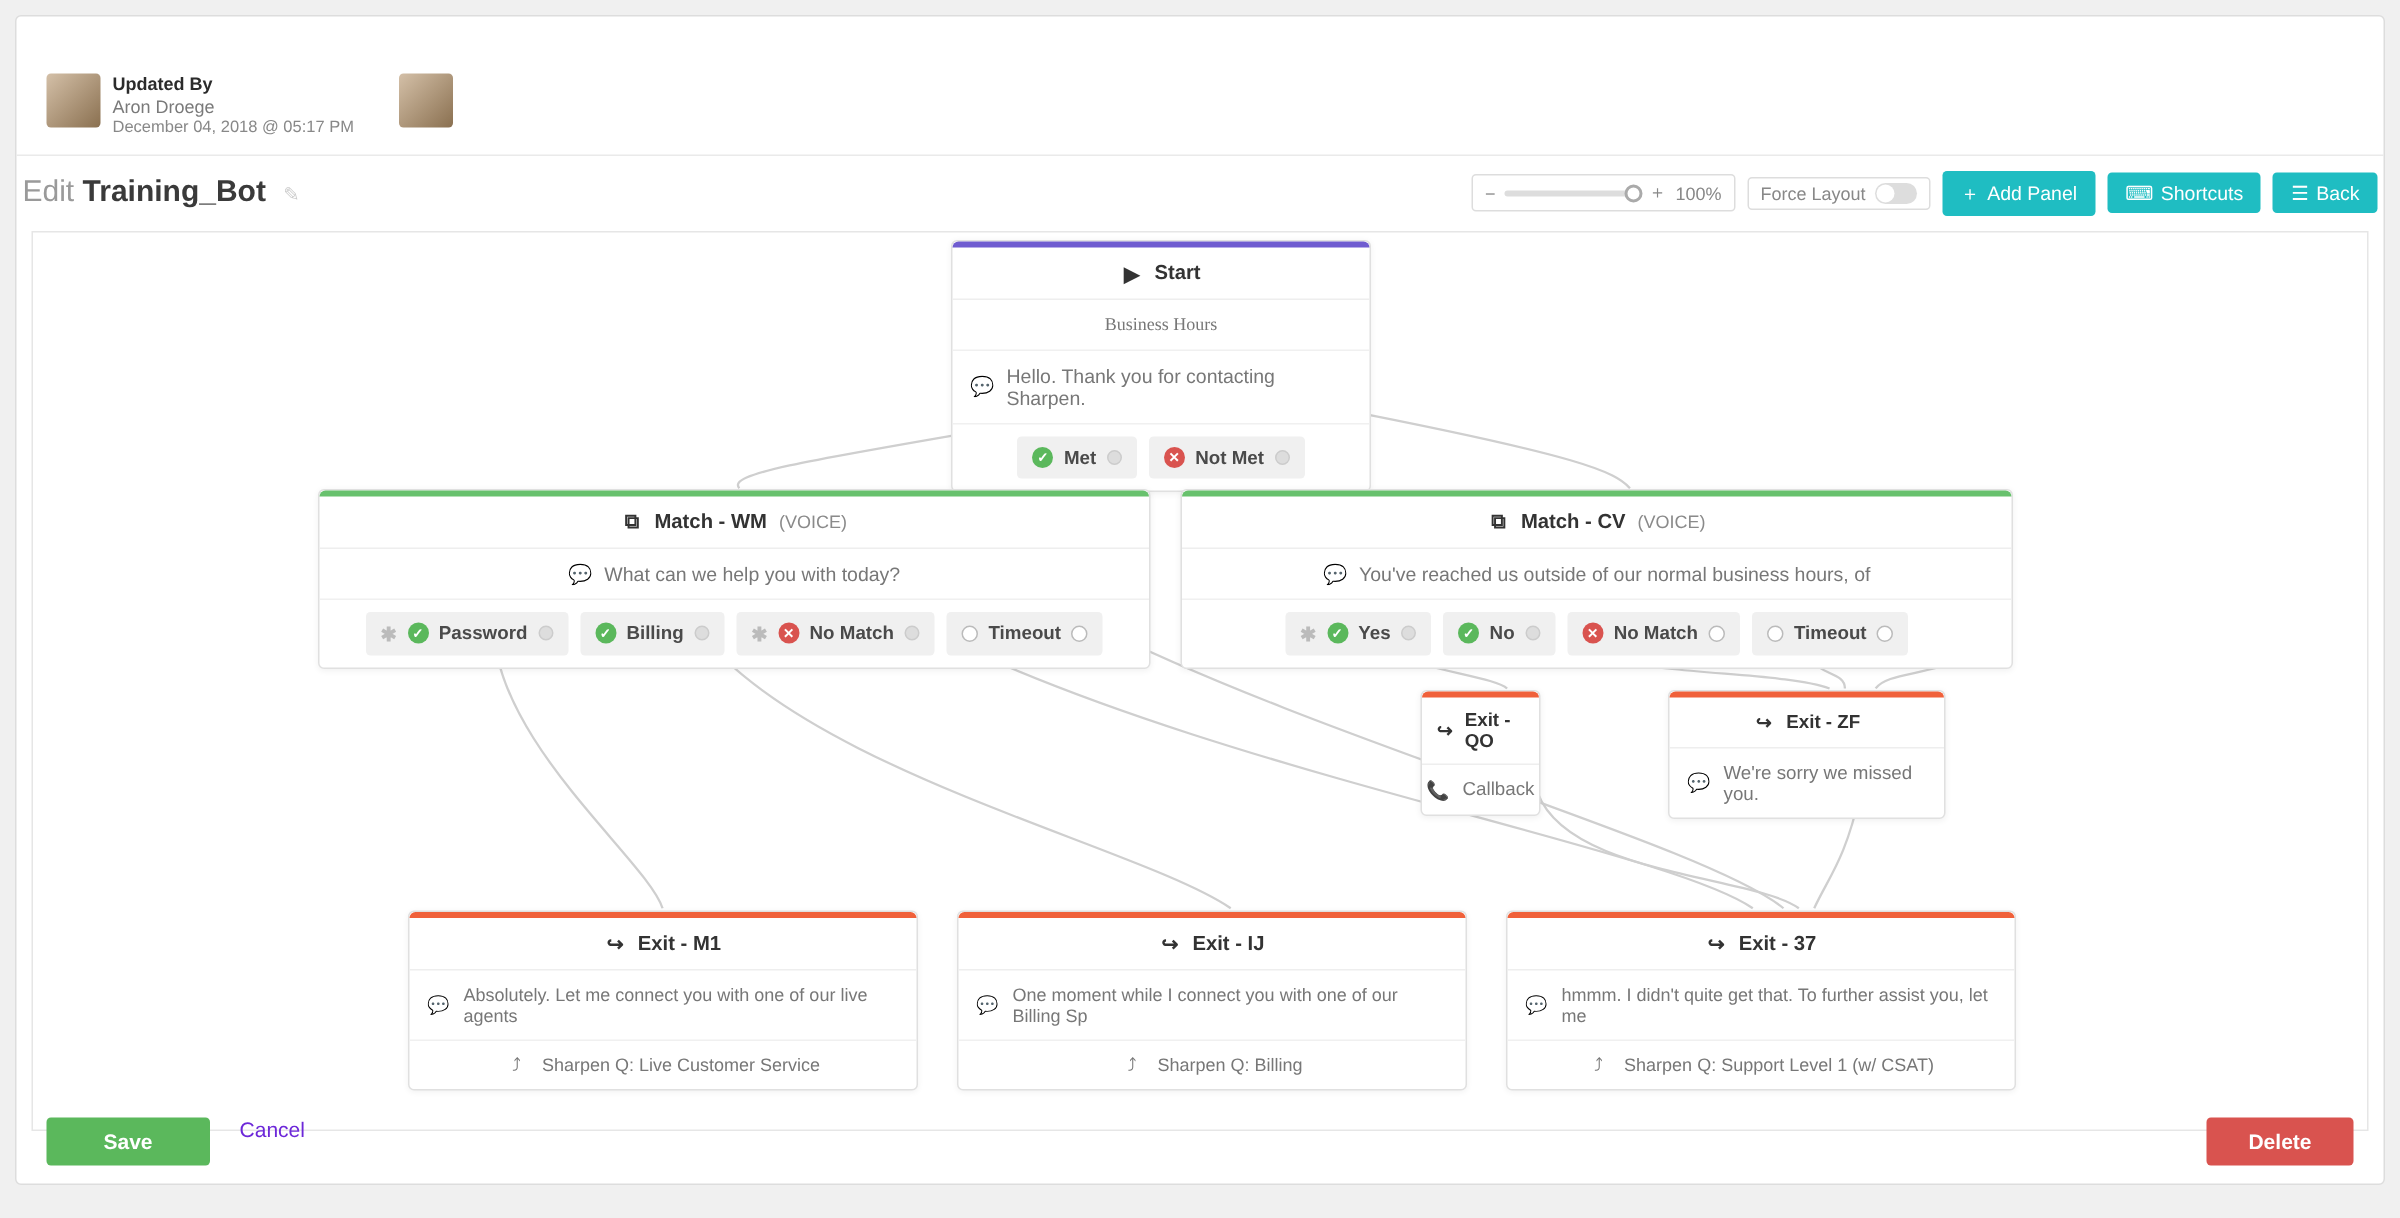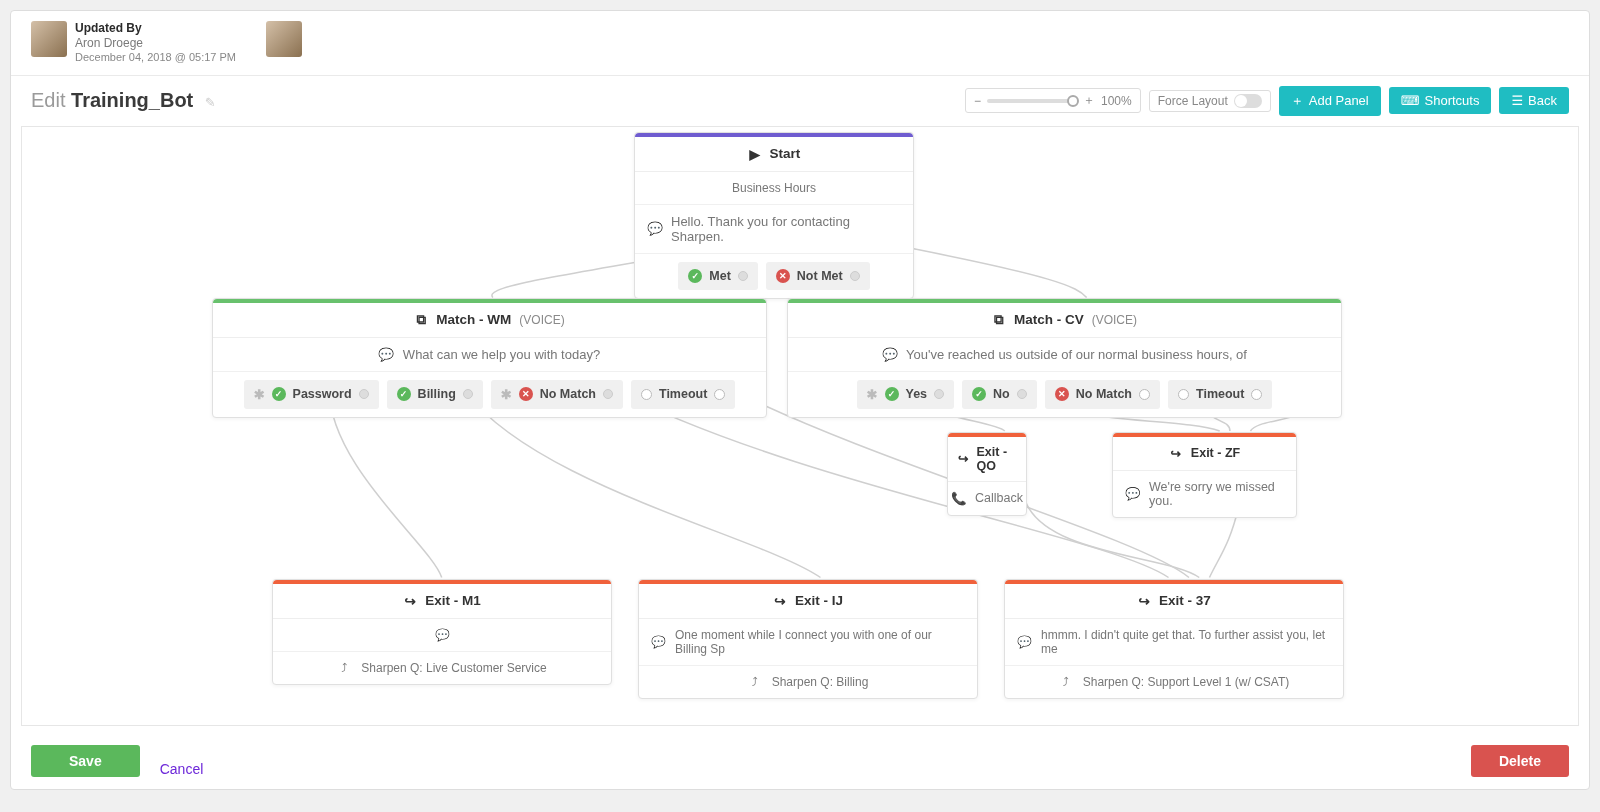--- a/index.html
+++ b/index.html
@@ -15,30 +15,31 @@
   border: 1px solid #ddd;
   border-radius: 4px;
   width: 100%;
   min-height: 780px;
   position: relative;
 }
 .info-bar {
   padding: 10px 20px;
   display: flex;
   gap: 30px;
+  margin-top: 28px;
 }
 .meta-block { display: flex; gap: 8px; align-items: flex-start; }
 .avatar { width: 36px; height: 36px; background: linear-gradient(135deg,#d4c0a8,#8a7050); border-radius: 3px; }
 .meta-block .lines { line-height: 1.25; }
 .meta-label { font-weight: 700; font-size: 12px; color: #2b2b2b; }
 .meta-name { font-size: 12px; color: #7a7a7a; }
 .meta-date { font-size: 11px; color: #888; }
 .toolbar {
   border-top: 1px solid #eaeaea;
-  padding: 10px 20px;
+  padding: 10px 4px;
   display: flex;
   align-items: center;
   justify-content: space-between;
 }
 .page-title { font-size: 20px; font-weight: 400; }
 .page-title .edit-word { color: #9a9a9a; }
 .page-title .name { color: #3a3a3a; font-weight: 600; }
 .toolbar-right { display: flex; align-items: center; gap: 8px; }
 .zoom-group {
   display: flex; align-items: center; gap: 6px;
@@ -101,21 +102,21 @@
 }
 .pill .dot { width: 10px; height: 10px; border-radius: 50%; background: #ddd; border: 1px solid #ccc; }
 .check { width: 14px; height: 14px; border-radius: 50%; background: #5bb85c; color: #fff; font-size: 9px; display: inline-flex; align-items: center; justify-content: center; }
 .xmark { width: 14px; height: 14px; border-radius: 50%; background: #d9534f; color: #fff; font-size: 9px; display: inline-flex; align-items: center; justify-content: center; }
 .star { color: #bbb; font-size: 13px; }
 .hollow { width: 11px; height: 11px; border-radius: 50%; border: 1px solid #bbb; background: #fff; display: inline-block; }
 .footer-bar {
   position: absolute; left: 0; right: 0; bottom: 0;
   padding: 12px 20px; display: flex; align-items: center; justify-content: space-between;
 }
-.footer-left { display: flex; align-items: flex-end; gap: 20px; }
+.footer-left { display: flex; align-items: flex-start; gap: 20px; }
 .btn-save { background: #5bb85c; color: #fff; border: none; padding: 8px 38px; border-radius: 3px; font-size: 14px; font-weight: 600; cursor: pointer; }
 .btn-delete { background: #d9534f; color: #fff; border: none; padding: 8px 28px; border-radius: 3px; font-size: 14px; font-weight: 600; cursor: pointer; }
 .cancel-link { color: #6d28d9; font-size: 14px; cursor: pointer; }
 .pencil { color: #ccc; font-size: 13px; margin-left: 6px; }
 </style>
 </head>
 <body>
 
 <div class="main-frame">
 
@@ -185,21 +186,21 @@
         <path d="M 1190 375 C 1180 420, 1170 430, 1160 452"></path>
       </g>
     </svg>
 
     <div class="node" style="left:612px; top:5px; width:280px;">
       <div class="topbar purple"></div>
       <div class="node-header">
         <span class="icon">▶</span>
         <span>Start</span>
       </div>
-      <div class="node-row" style="font-size:12px;">Business Hours</div>
+      <div class="node-row" style="font-size:12px;font-family:Liberation Serif, serif;">Business Hours</div>
       <div class="node-row">
         <span class="icon">💬</span>
         <span>Hello. Thank you for contacting Sharpen.</span>
       </div>
       <div class="options-row">
         <span class="pill">
             <span class="check">✓</span>
             <span>Met</span>
             <span class="dot"></span>
           </span>
@@ -309,20 +310,21 @@
     </div>
 
     <div class="node" style="left:250px; top:452px; width:340px;">
       <div class="topbar orange"></div>
       <div class="node-header">
         <span class="icon">↪</span>
         <span>Exit - M1</span>
       </div>
       <div class="node-row" style="font-size:12px;">
         <span class="icon">💬</span>
+        <span>Absolutely. Let me connect you with one of our live agents</span>
       </div>
       <div class="node-row" style="font-size:12px;">
         <span class="icon">⤴</span>
         <span>Sharpen Q: Live Customer Service</span>
       </div>
     </div>
 
     <div class="node" style="left:616px; top:452px; width:340px;">
       <div class="topbar orange"></div>
       <div class="node-header">

